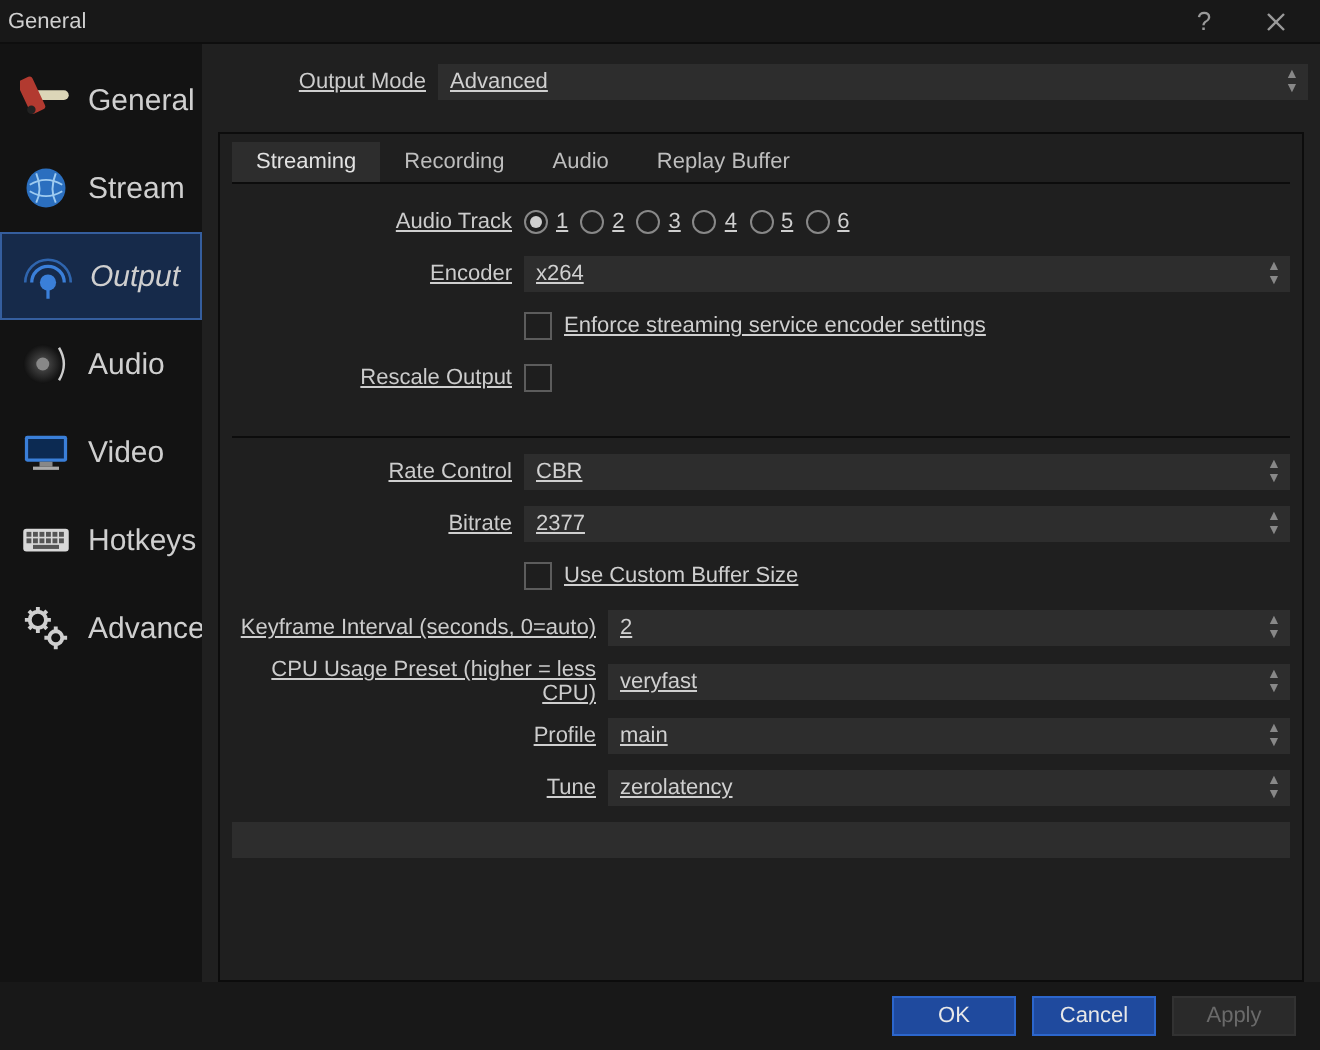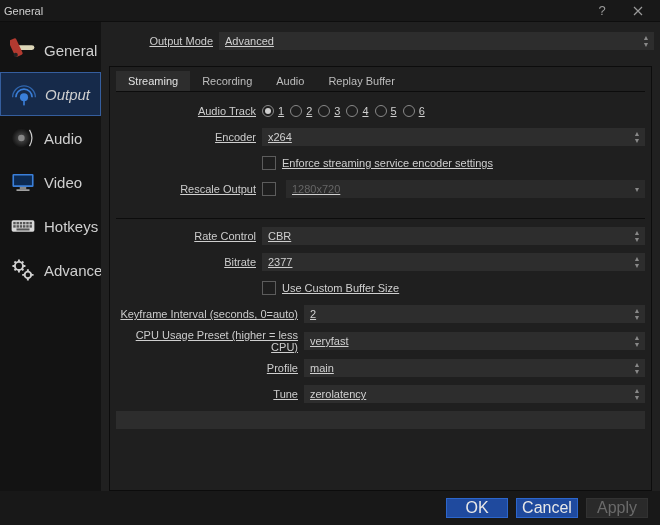--- a/index.html
+++ b/index.html
@@ -140,21 +140,21 @@
   
   .footer {
     height: 34px;
     background: #181818;
     display: flex; align-items: center; justify-content: flex-end;
     gap: 8px; padding-right: 12px;
   }
   .btn {
     min-width: 62px; height: 20px;
     display: flex; align-items: center; justify-content: center;
-    font-size: 16px;
+    font-size: 11px;
     color: #e8e8e8;
     background: #1f4a9e;
     border: 1px solid #2c66cc;
     cursor: pointer;
   }
   .btn.disabled {
     background: #2a2a2a; color: #6a6a6a; border: 1px solid #323232;
     cursor: default;
   }
   .radiogroup { display: flex; gap: 10px; align-items: center; }
@@ -179,20 +179,28 @@
 
     <div class="sb-item">
       <svg class="icon" viewBox="0 0 32 32">
         <rect x="6" y="10" width="24" height="6" rx="3" fill="#dcd6b8"></rect>
         <rect x="2" y="2" width="10" height="22" rx="2" fill="#b23a30" transform="rotate(-25 7 13)"></rect>
         <circle cx="7" cy="22" r="2.6" fill="#222"></circle>
       </svg>
       <span>General</span>
     </div>
 
+    <div class="sb-item">
+      <svg class="icon" viewBox="0 0 32 32">
+        <circle cx="16" cy="16" r="12" fill="#2b6fbf"></circle>
+        <path d="M6 14 q10 -6 20 0 M6 18 q10 6 20 0" stroke="#9ecbf0" stroke-width="1.2" fill="none"></path>
+        <path d="M10 7 q4 10 0 18 M22 7 q-4 10 0 18" stroke="#9ecbf0" stroke-width="1.2" fill="none"></path>
+      </svg>
+      <span>Stream</span>
+    </div>
 
     <div class="sb-item selected">
       <svg class="icon" viewBox="0 0 32 32">
         <circle cx="16" cy="20" r="5" fill="#3a7fd9"></circle>
         <path d="M6 20 a10 10 0 0 1 20 0" stroke="#3a7fd9" stroke-width="2" fill="none"></path>
         <path d="M2 20 a14 14 0 0 1 28 0" stroke="#3a7fd9" stroke-width="1.6" fill="none" opacity="0.7"></path>
         <rect x="15" y="24" width="2" height="6" fill="#3a7fd9"></rect>
       </svg>
       <span>Output</span>
     </div>
@@ -320,26 +328,20 @@
         <div class="label"></div>
         <div class="ctrl">
           <span class="checkbox"></span>
           <span>Enforce streaming service encoder settings</span>
         </div>
       </div>
 
       <div class="row">
         <div class="label">Rescale Output</div>
         <span class="checkbox" style="margin-right:4px"></span>
-        <div class="ctrl">
-          <div class="select disabled">
-              <span>1280x720</span>
-              <span class="updown" style="font-size:8px">▾</span>
-            </div>
-        </div>
       </div>
 
       <div class="section-gap"></div>
       <div class="divider"></div>
 
       <div class="row">
         <div class="label">Rate Control</div>
         <div class="ctrl">
             <div class="select">
               <span>CBR</span>

